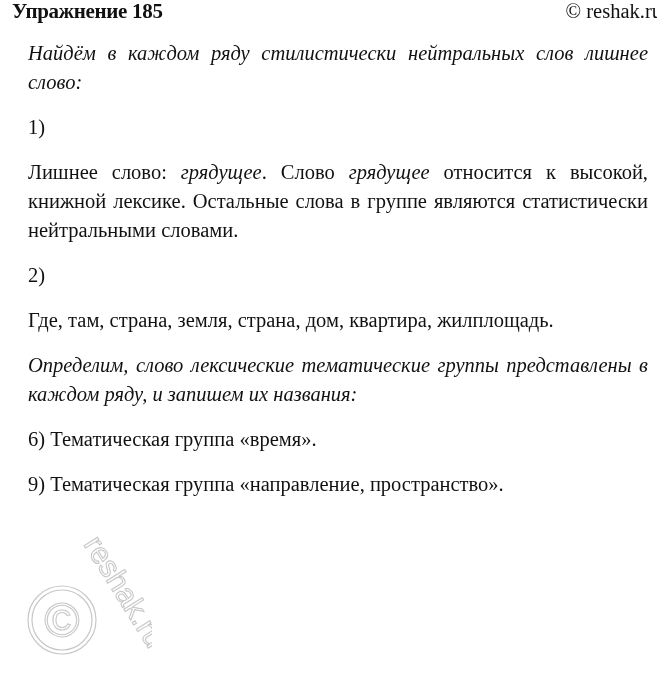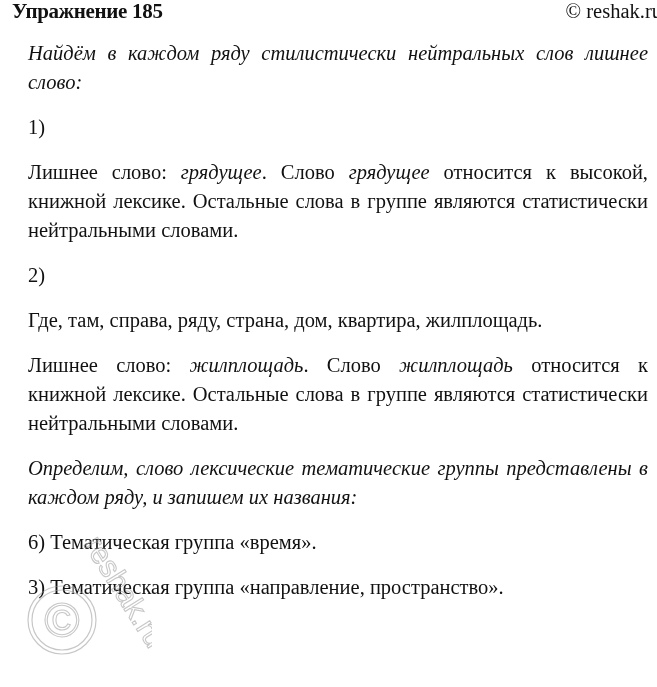--- a/index.html
+++ b/index.html
@@ -71,29 +71,28 @@
 
   <p class="task spaced first-para">Найдём в каждом ряду стилистически нейтральных слов лишнее слово:</p>
 
   <p class="para">1)</p>
 
 
   <p class="para"><span>Лишнее слово: </span><em>грядущее</em><span>. Слово </span><em>грядущее</em><span> относится к высокой, книжной лексике. Остальные слова в группе являются статистически нейтральными словами.</span></p>
 
   <p class="para">2)</p>
 
-  <p class="para">Где, там, справа, ряду, страна, дом, квартира, жилплощадь.</p>
+  <p class="para">Где, там, страна, земля, страна, дом, квартира, жилплощадь.</p>
 
-  <p class="para"><span>Лишнее слово: </span><em>жилплощадь</em><span>. Слово </span><em>жилплощадь</em><span> относится к книжной лексике. Остальные слова в группе являются статистически нейтральными словами.</span></p>
 
   <p class="task para">Определим, слово лексические тематические группы представлены в каждом ряду, и запишем их названия:</p>
 
   <p class="para">6) Тематическая группа «время».</p>
 
-  <p class="para">3) Тематическая группа «направление, пространство».</p>
+  <p class="para">9) Тематическая группа «направление, пространство».</p>
 </div>
 
 <svg class="watermark" viewBox="0 0 130 150" xmlns="http://www.w3.org/2000/svg">
   <g fill="none" stroke="#9a9a9a" stroke-width="1.2">
     <circle cx="40" cy="100" r="34"></circle>
     <circle cx="40" cy="100" r="30"></circle>
   </g>
   <text x="40" y="117" text-anchor="middle" font-family="Liberation Sans, sans-serif" font-size="48" fill="none" stroke="#9a9a9a" stroke-width="1.1">©</text>
   <text x="30" y="40" font-family="Liberation Sans, sans-serif" font-size="30" fill="none" stroke="#9a9a9a" stroke-width="1.1" transform="rotate(58 60 60)">reshak.ru</text>
 </svg>

